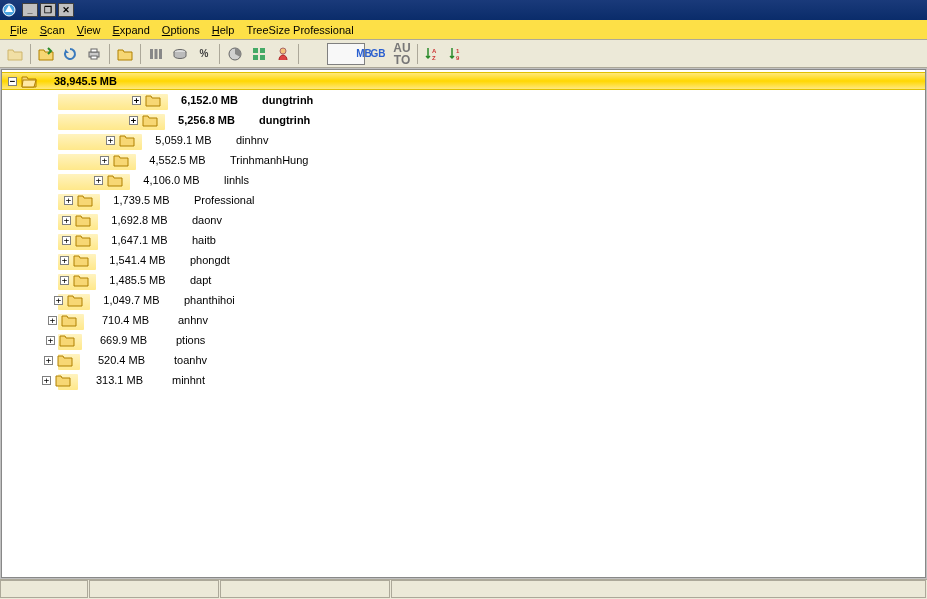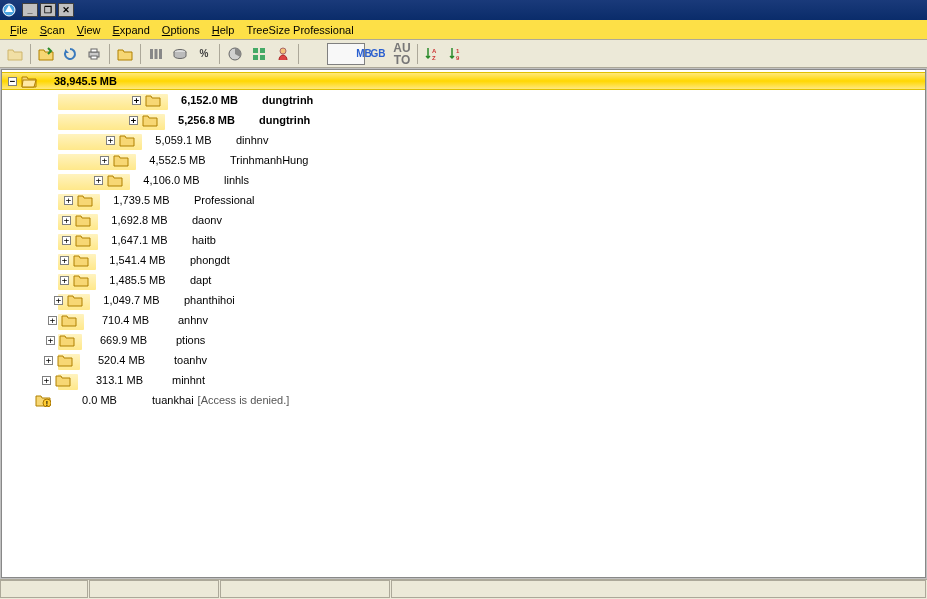--- a/index.html
+++ b/index.html
@@ -416,31 +416,20 @@
         </div>
         <div class="row">
           <div class="hl-bg" style="width: 20px;"></div>
           <span class="expander">+</span>
           <span class="folder-icon"><svg width="16" height="14" viewBox="0 0 16 14">
               <path d="M1 3h5l1 2h8v8H1z" fill="#f7d774" stroke="#b08000"></path>
             </svg></span>
           <span class="size-col">313.1 MB</span>
           <span class="name-col">minhnt</span>
         </div>
-        <div class="row">
-          <span class="expander" style="visibility: hidden;"></span>
-          <span class="folder-icon"><svg width="16" height="14" viewBox="0 0 16 14">
-              <path d="M1 3h5l1 2h8v8H1z" fill="#f7d774" stroke="#b08000"></path>
-              <circle cx="12" cy="10" r="4" fill="#ffcc33" stroke="#aa7700"></circle>
-              <text x="12" y="13" font-size="7" text-anchor="middle" fill="#000" font-weight="bold">!</text>
-            </svg></span>
-          <span class="size-col">0.0 MB</span>
-          <span class="name-col">tuankhai</span>
-          <span class="note">[Access is denied.]</span>
-        </div>
       </div>
   </div>
 </div>
 
 <div class="statusbar">
   <div class="sb-seg" style="width:88px"></div>
   <div class="sb-seg" style="width:130px"></div>
   <div class="sb-seg" style="width:170px"></div>
   <div class="sb-seg" style="flex:1"></div>
 </div>

